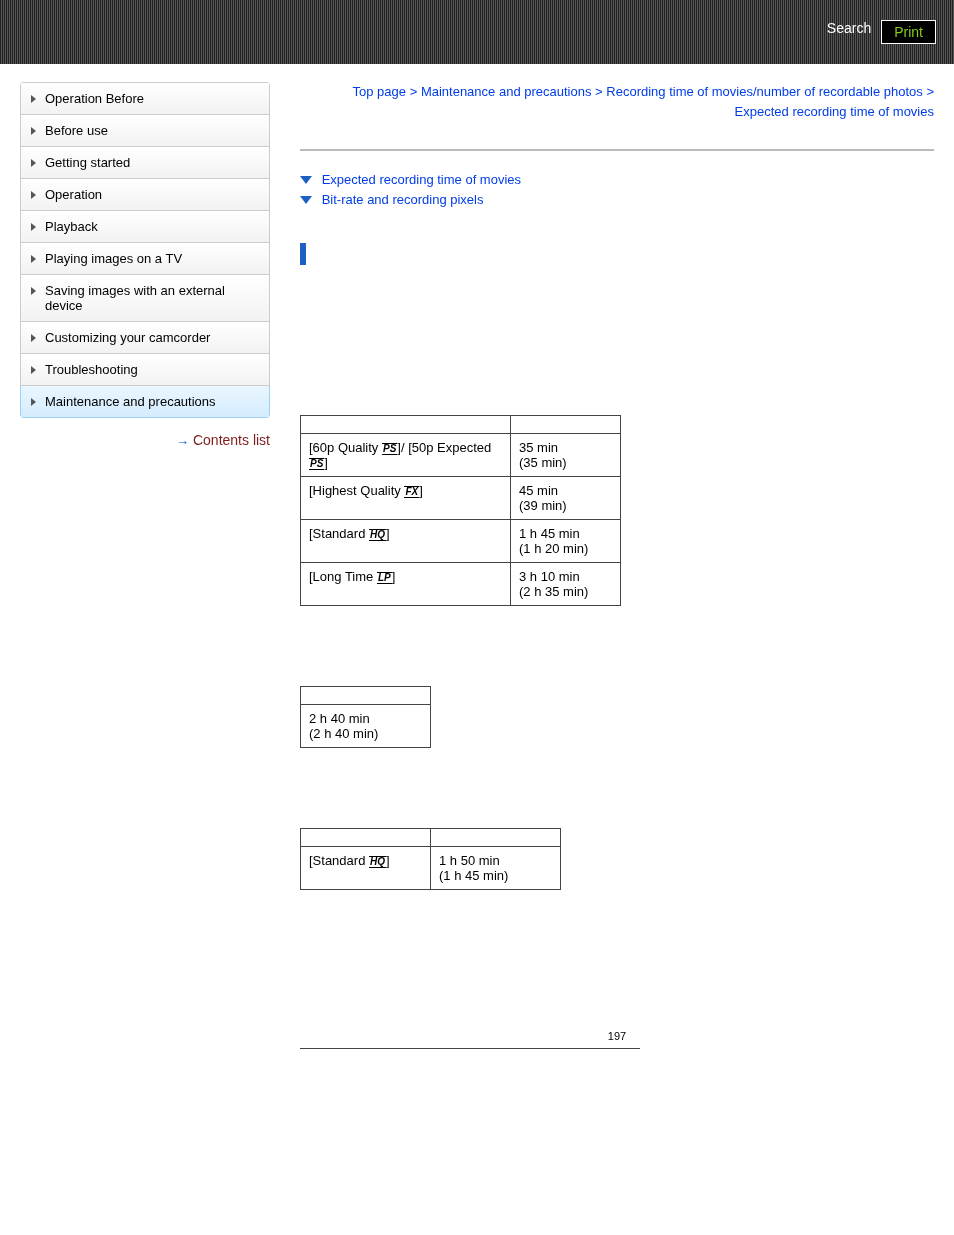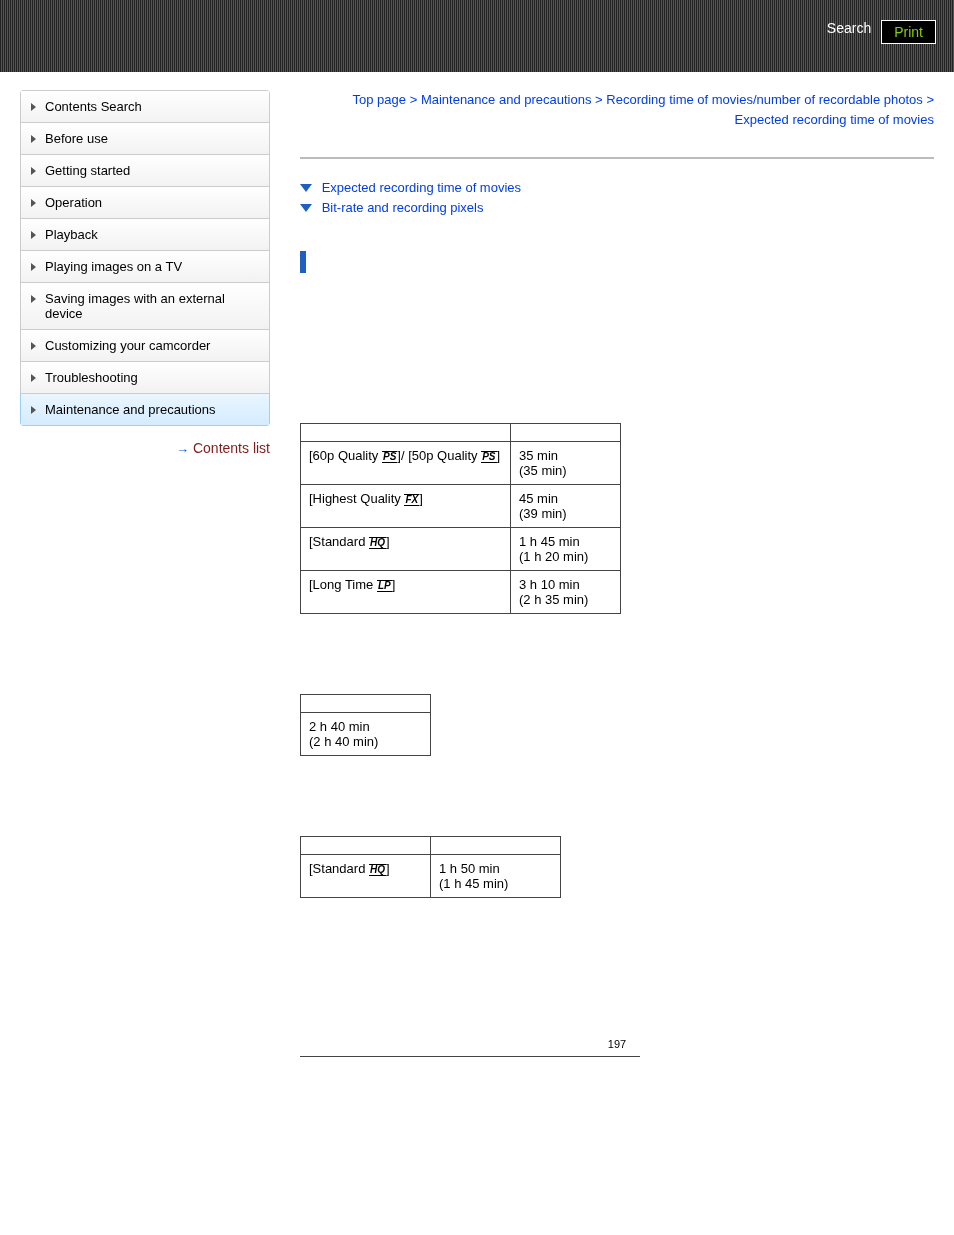--- a/index.html
+++ b/index.html
@@ -1,19 +1,19 @@
 <!DOCTYPE html>
 <html><head>
 <meta charset="utf-8">
 <style>
   * { box-sizing: border-box; margin: 0; padding: 0; }
   body { font-family: Arial, Helvetica, sans-serif; font-size: 13px; color: #000; background: #fff; width: 954px; }
   .page { width: 954px; margin: 0 auto; }
   .header-bar {
-    height: 72px;
+    height: 64px;
     background: repeating-linear-gradient(90deg, #222 0px, #222 1px, #555 1px, #555 2px);
     position: relative;
   }
   .header-buttons { position: absolute; right: 18px; top: 20px; display: flex; gap: 10px; }
   .hdr-link { color: #fff; font-size: 14px; cursor: pointer; }
   .hdr-btn {
     background: #000; color: #84cc16; border: 1px solid #fff; padding: 3px 12px; font-size: 14px; cursor: pointer;
   }
   .content-wrapper { display: flex; padding: 18px 20px; }
   .sidebar { width: 250px; flex: 0 0 250px; }
@@ -68,21 +68,21 @@
   <div class="header-bar">
     <div class="header-buttons">
       <span class="hdr-link">Search</span>
       <button class="hdr-btn">Print</button>
     </div>
   </div>
 
   <div class="content-wrapper">
     <div class="sidebar">
       <ul class="nav">
-        <li>Contents Search</li>
+        <li>Operation Before</li>
         <li>Before use</li>
         <li>Getting started</li>
         <li>Operation</li>
         <li>Playback</li>
         <li>Playing images on a TV</li>
         <li>Saving images with an external device</li>
         <li>Customizing your camcorder</li>
         <li>Troubleshooting</li>
         <li class="active">Maintenance and precautions</li>
       </ul>
@@ -119,21 +119,21 @@
       <div class="spacer-lg"></div>
 
       <table class="data">
         <tbody>
             <tr>
           <th style="width:210px; height:18px;"></th>
           <th style="width:110px;"></th>
         </tr>
         <tr>
           <td>
-            <span>[60p Quality </span><span class="mode-icon">PS</span><span>]/ [50p Quality </span><span class="mode-icon">PS</span><span>]</span>
+            <span>[60p Quality </span><span class="mode-icon">PS</span><span>]/ [50p Expected </span><span class="mode-icon">PS</span><span>]</span>
           </td>
           <td>
             <span>35 min</span><br><span>(35 min)</span>
           </td>
         </tr>
         <tr>
           <td>
             <span>[Highest Quality </span><span class="mode-icon">FX</span><span>]</span>
           </td>
           <td>

